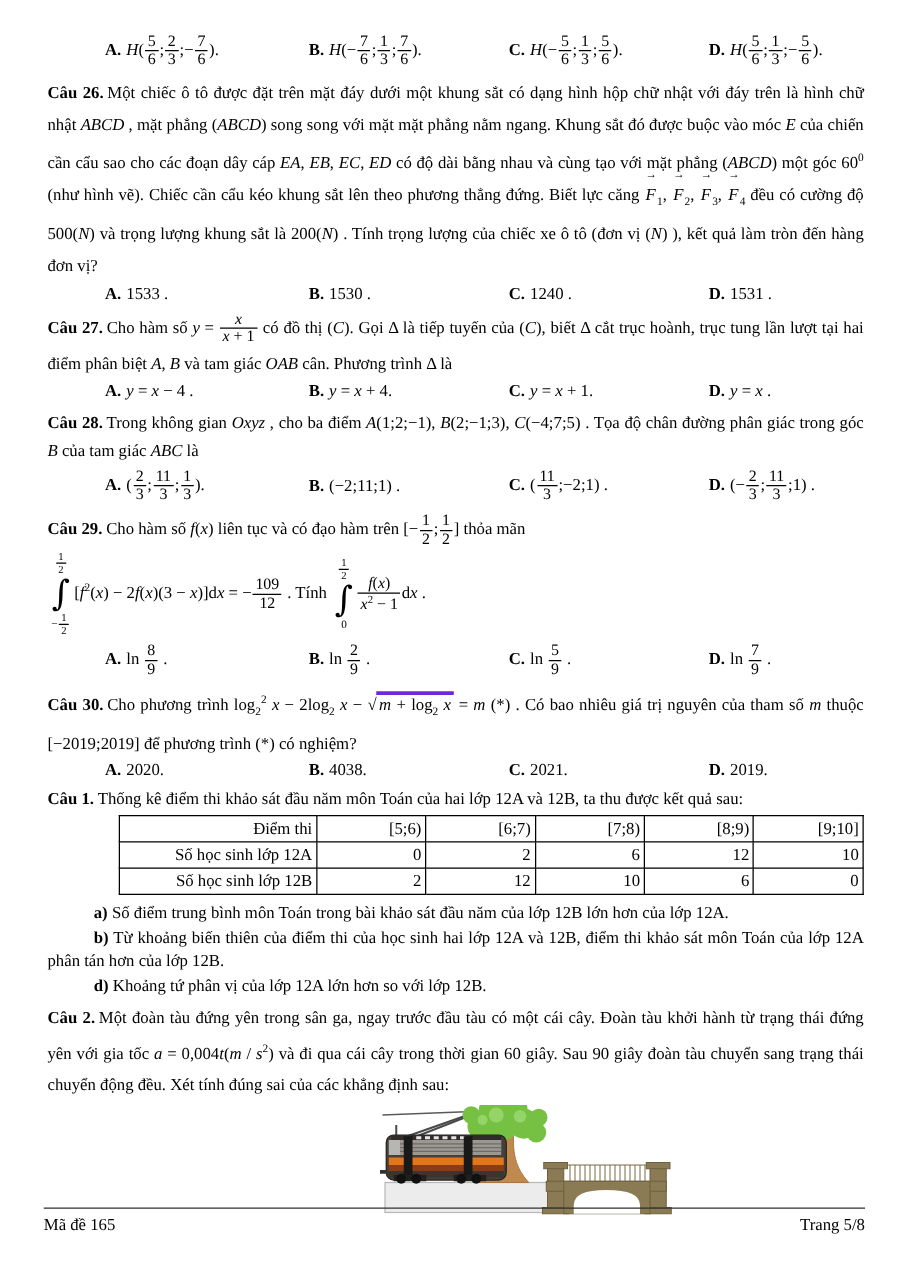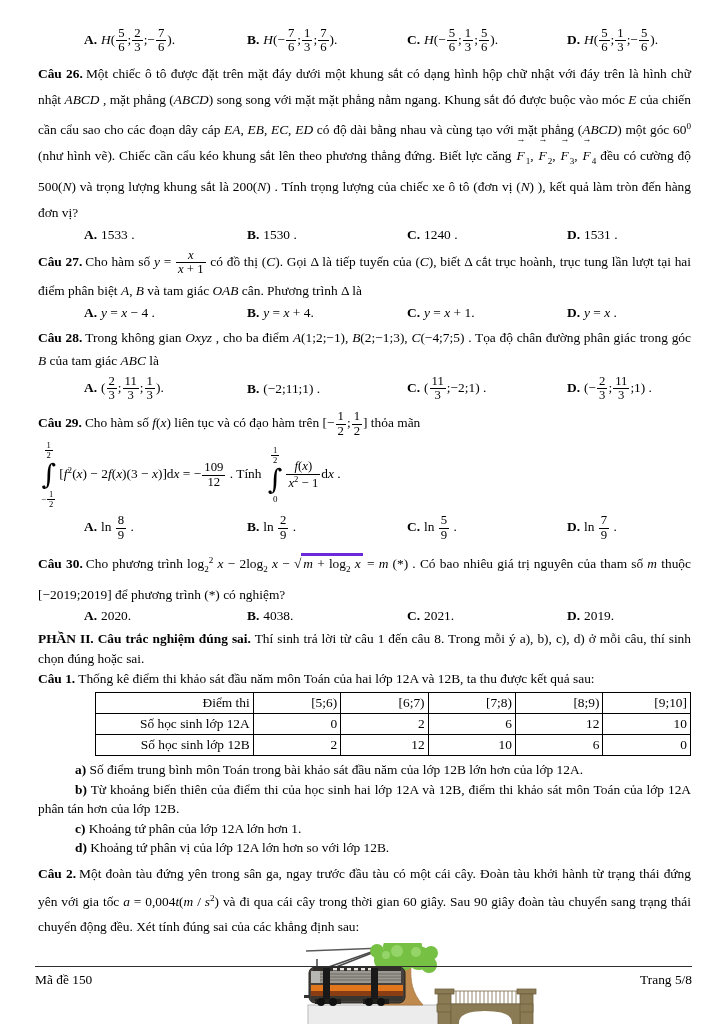--- a/index.html
+++ b/index.html
@@ -120,21 +120,20 @@
   <div class="q">
     <p class="p30"><b class="qlabel">Câu 30.</b><span>Cho phương trình log<sub>2</sub><sup>2</sup> <span class="mit">x</span> − 2log<sub>2</sub> <span class="mit">x</span> − <span class="sqrt">√<span class="rad"><span class="mit">m</span> + log<sub>2</sub> <span class="mit">x</span></span></span> = <span class="mit">m</span> (*) . Có bao nhiêu giá trị nguyên của tham số <span class="mit">m</span> thuộc [−2019;2019] để phương trình (*) có nghiệm?</span></p>
     <div class="options">
       <span class="opt"><b>A.</b><span>2020.</span></span>
       <span class="opt"><b>B.</b><span>4038.</span></span>
       <span class="opt"><b>C.</b><span>2021.</span></span>
       <span class="opt"><b>D.</b><span>2019.</span></span>
     </div>
   </div>
 
-  <p class="pp2"><b>PHẦN II. Câu trắc nghiệm đúng sai.</b> <span>Thí sinh trả lời từ câu 1 đến câu 8. Trong mỗi ý a), b), c), d) ở mỗi câu, thí sinh chọn đúng hoặc sai.</span></p>
 
   <div class="q">
     <p class="pc1"><b class="qlabel">Câu 1.</b><span>Thống kê điểm thi khảo sát đầu năm môn Toán của hai lớp 12A và 12B, ta thu được kết quả sau:</span></p>
     <table class="score">
       <tbody>
       <tr>
         <td class="lblcol">Điểm thi</td>
         <td class="datacol">[5;6)</td>
         <td class="datacol">[6;7)</td>
         <td class="datacol">[7;8)</td>
@@ -154,21 +153,20 @@
         <td>2</td>
         <td>12</td>
         <td>10</td>
         <td>6</td>
         <td>0</td>
       </tr>
       </tbody>
     </table>
     <p class="stmt"><b>a)</b> <span>Số điểm trung bình môn Toán trong bài khảo sát đầu năm của lớp 12B lớn hơn của lớp 12A.</span></p>
     <p class="stmt"><b>b)</b> <span>Từ khoảng biến thiên của điểm thi của học sinh hai lớp 12A và 12B, điểm thi khảo sát môn Toán của lớp 12A phân tán hơn của lớp 12B.</span></p>
-    <p class="stmt"><b>c)</b> <span>Khoảng tứ phân của lớp 12A lớn hơn 1.</span></p>
     <p class="stmt"><b>d)</b> <span>Khoảng tứ phân vị của lớp 12A lớn hơn so với lớp 12B.</span></p>
   </div>
 
   <div class="q">
     <p class="pc2"><b class="qlabel">Câu 2.</b><span>Một đoàn tàu đứng yên trong sân ga, ngay trước đầu tàu có một cái cây. Đoàn tàu khởi hành từ trạng thái đứng yên với gia tốc <span class="mit">a</span> = 0,004<span class="mit">t</span>(<span class="mit">m</span> / <span class="mit">s</span><sup>2</sup>) và đi qua cái cây trong thời gian 60 giây. Sau 90 giây đoàn tàu chuyển sang trạng thái chuyển động đều. Xét tính đúng sai của các khẳng định sau:</span></p>
     <div class="figure">
       <svg width="300" height="96" viewBox="0 0 300 96">
 
         <g stroke="#5a5a5a" stroke-width="1.4" fill="none">
           <line x1="35" y1="8" x2="112" y2="5"></line>
@@ -262,15 +260,15 @@
           <line x1="241" y1="48" x2="241" y2="61"></line>
             <line x1="245" y1="48" x2="245" y2="61"></line>
         </g>
       </svg>
     </div>
   </div>
 
 </div>
 
 <div class="footer">
-  <span>Mã đề 150</span>
+  <span>Mã đề 165</span>
   <span>Trang 5/8</span>
 </div>
 
 </body></html>

